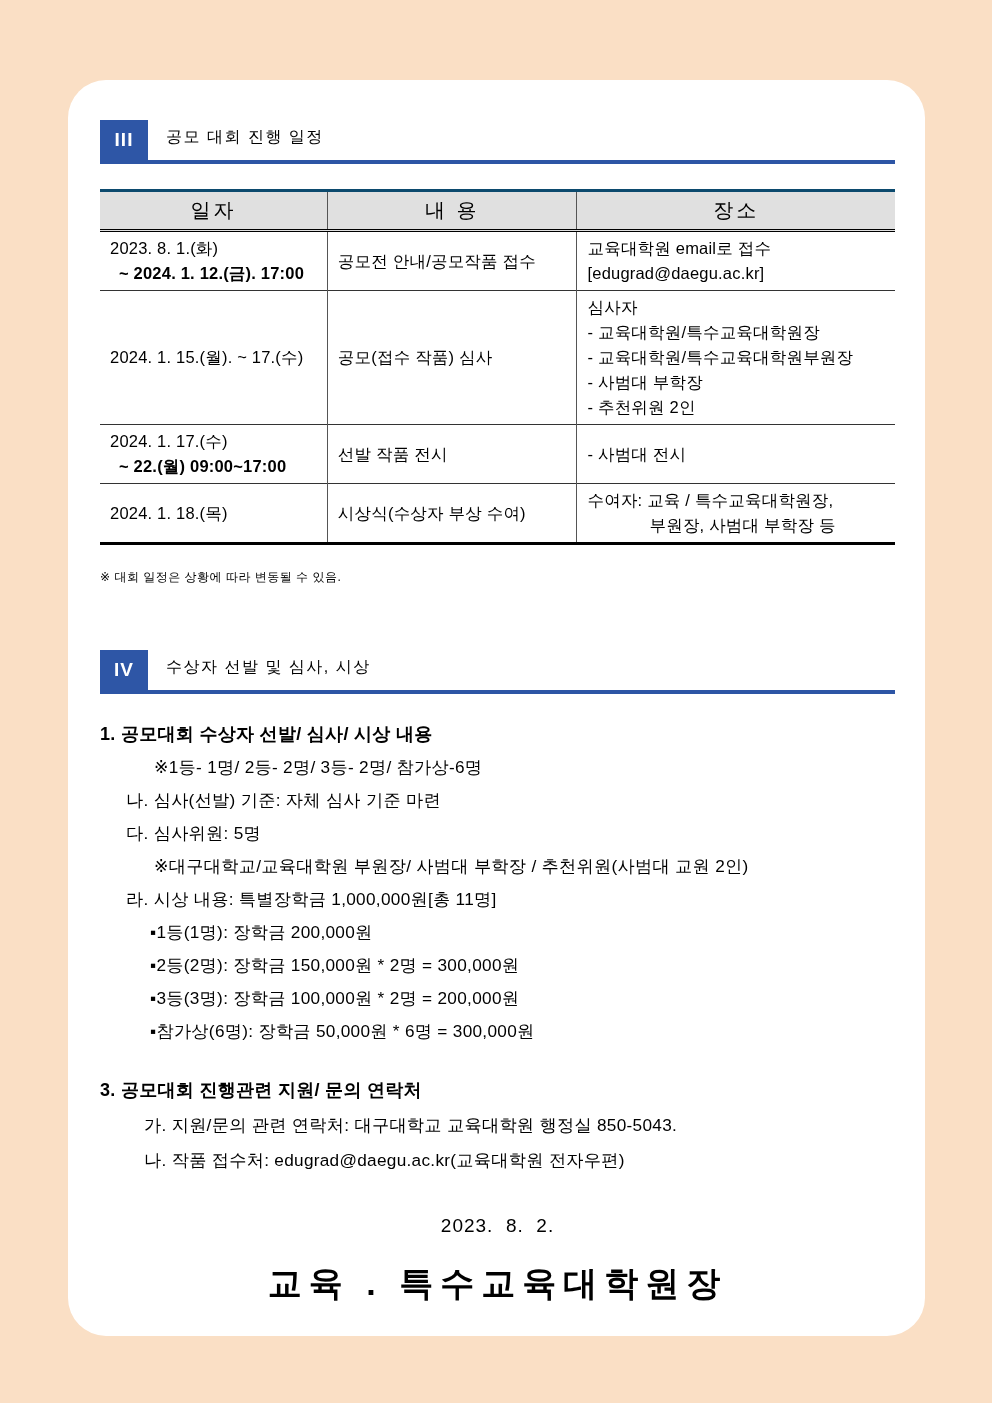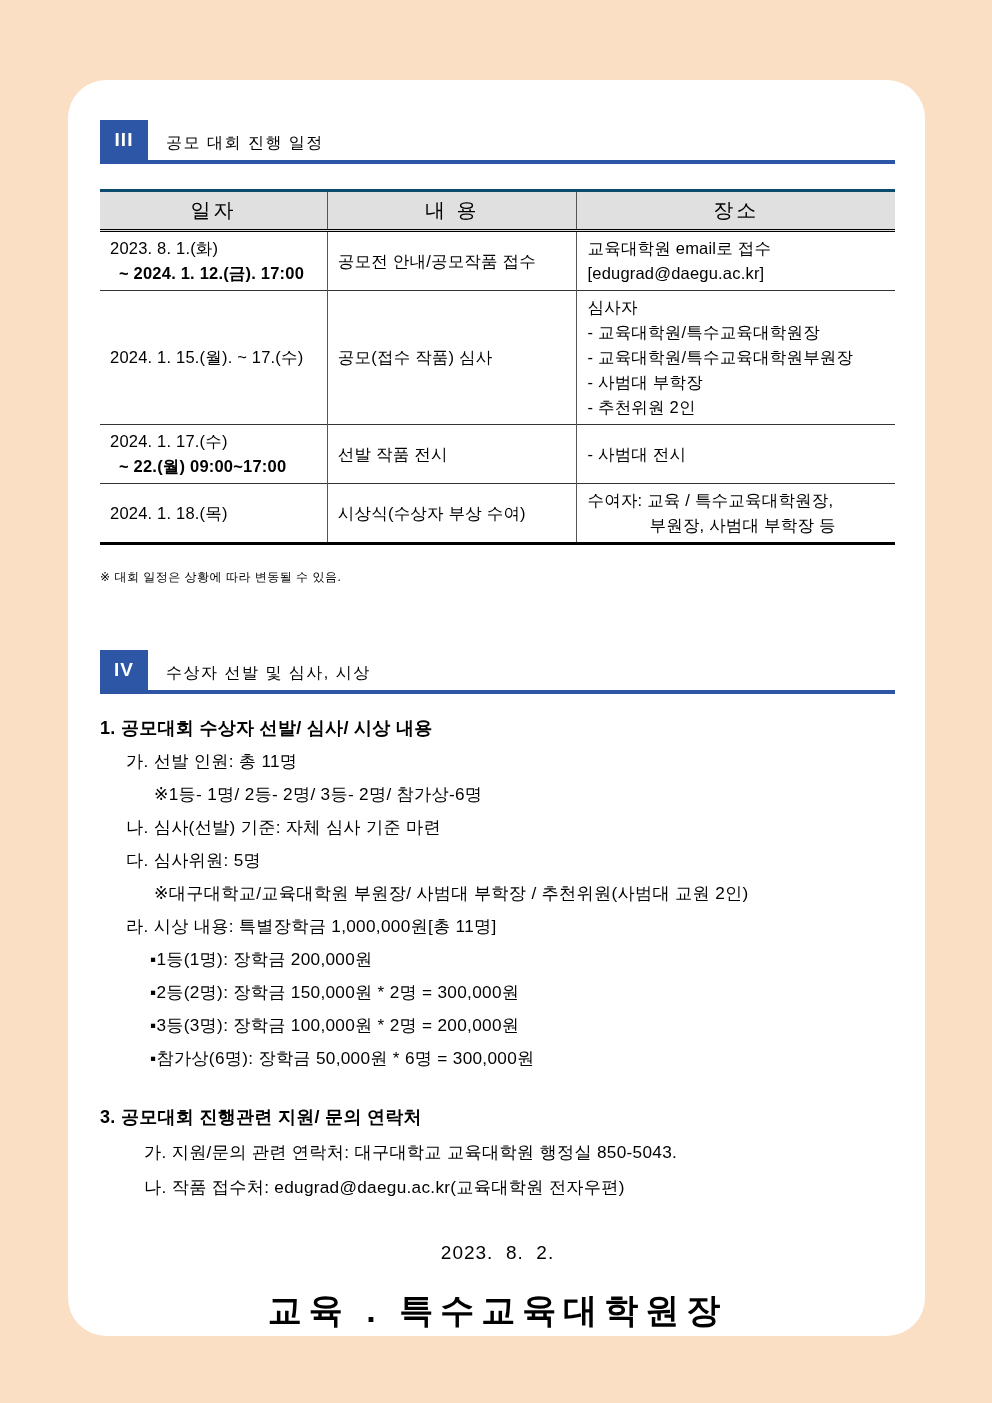--- a/index.html
+++ b/index.html
@@ -11,21 +11,21 @@
     overflow:hidden;
     position:relative;
   }
   .card {
     position:absolute; left:68px; top:80px;
     width:857px; height:1256px;
     background:#ffffff; border-radius:38px;
     padding:40px 30px 0 32px;
   }
   .section-header {
-    display:flex; align-items:center; gap:18px;
+    display:flex; align-items:flex-start; gap:18px;
     border-bottom:4px solid #2d55a5;
   }
   .badge {
     width:48px; height:40px; background:#2e56a6; color:#fff;
     font-weight:bold; font-size:19px; letter-spacing:1px;
     display:flex; align-items:center; justify-content:center;
     flex:0 0 48px;
   }
   .section-title {
     font-size:16px; font-weight:normal; letter-spacing:1.5px; padding-top:7px;
@@ -46,21 +46,21 @@
     border-top:1px solid #333;
     padding:4px 10px; vertical-align:middle; line-height:25px;
   }
   .schedule tbody tr:first-child td { border-top:none; }
   .schedule tbody tr:last-child td { border-bottom:3px solid #000; }
   .schedule th + th, .schedule td + td { border-left:1px solid #555; }
   .ind-sm { padding-left:9px;font-weight:bold; }
   .ind-lg { padding-left:62px; }
   .note { margin-top:24px; font-size:12px; letter-spacing:0.5px; }
   .s4 { margin-top:64px; }
-  .doc-list { margin-top:24px; font-size:17.2px; letter-spacing:0.3px; }
+  .doc-list { margin-top:30px; font-size:17.2px; letter-spacing:0.3px; }
   .doc-list > div { margin-bottom:12px; line-height:21px; }
   .lvl0 { font-weight:bold; font-size:18px; }
   .lvl1 { padding-left:26px; }
   .lvl1b { padding-left:44px; }
   .lvl2 { padding-left:54px; }
   .lvl2b { padding-left:50px; }
   .contact { margin-top:38px; }
   .contact > div { margin-bottom:14px; }
   .footer-date {
     margin-top:44px; text-align:center; font-size:19px;
@@ -144,21 +144,20 @@
 
   <div class="note">※ 대회 일정은 상황에 따라 변동될 수 있음.</div>
 
   <div class="section-header s4">
     <div class="badge">IV</div>
     <div class="section-title">수상자 선발 및 심사, 시상</div>
   </div>
 
   <div class="doc-list">
     <div class="lvl0">1. 공모대회 수상자 선발/ 심사/ 시상 내용</div>
-    <div class="lvl1">가. 선발 인원: 총 11명</div>
     <div class="lvl2">※1등- 1명/ 2등- 2명/ 3등- 2명/ 참가상-6명</div>
     <div class="lvl1">나. 심사(선발) 기준: 자체 심사 기준 마련</div>
     <div class="lvl1">다. 심사위원: 5명</div>
     <div class="lvl2">※대구대학교/교육대학원 부원장/ 사범대 부학장 / 추천위원(사범대 교원 2인)</div>
     <div class="lvl1">라. 시상 내용: 특별장학금 1,000,000원[총 11명]</div>
     <div class="lvl2b">▪1등(1명): 장학금 200,000원</div>
     <div class="lvl2b">▪2등(2명): 장학금 150,000원 * 2명 = 300,000원</div>
     <div class="lvl2b">▪3등(3명): 장학금 100,000원 * 2명 = 200,000원</div>
     <div class="lvl2b">▪참가상(6명): 장학금 50,000원 * 6명 = 300,000원</div>
   </div>

